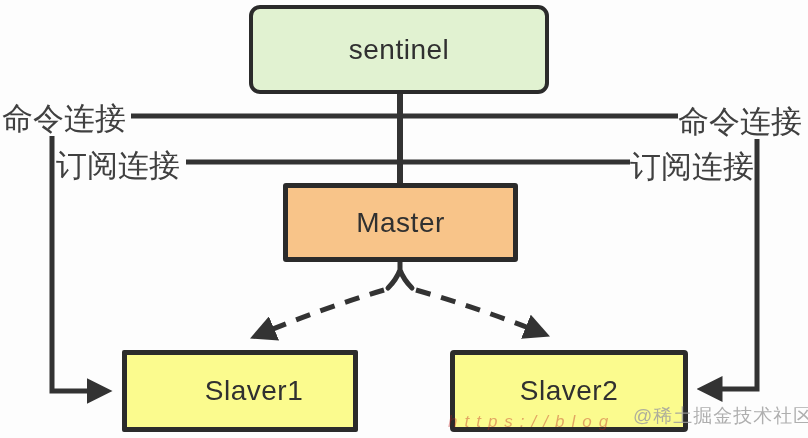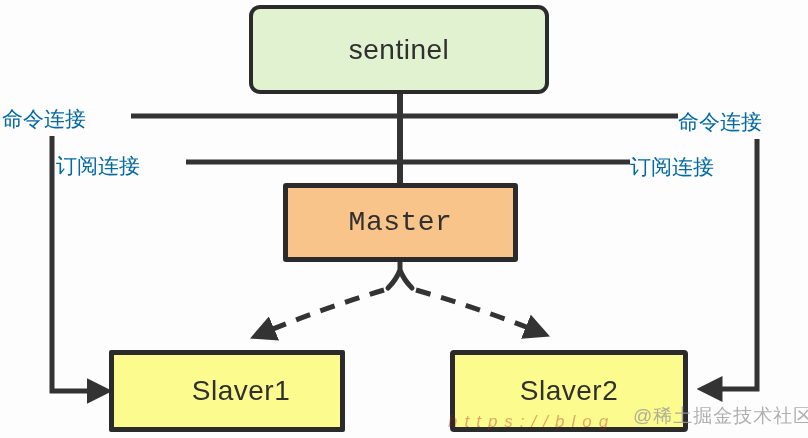--- a/index.html
+++ b/index.html
@@ -42,41 +42,41 @@
   }
   .node-master {
     left: 283px;
     top: 183px;
     width: 235px;
     height: 79px;
     border-radius: 3px;
     border-width: 5px;
   }
   .node-slaver1 {
-    left: 109px;
+    left: 122px;
     top: 350px;
     width: 236px;
     height: 82px;
     border-radius: 2px;
     border-width: 5px;
     padding-left: 28px;
   }
   .node-slaver2 {
     left: 450px;
     top: 350px;
     width: 238px;
     height: 82px;
     border-radius: 4px;
     border-width: 5px;
   }
   .edge-label {
     position: absolute;
-    font-size: 21px;
+    font-size: 31px;
     line-height: 33px;
-    color: #0369a1;
+    color: #404040;
     white-space: nowrap;
     font-weight: 400;
   }
   .lbl-cmd-left  { left: 2px;   top: 102px; }
   .lbl-sub-left  { left: 56px;  top: 149px; }
   .lbl-cmd-right { left: 678px; top: 105px; }
   .lbl-sub-right { left: 630px; top: 150px; }
   .watermark {
     position: absolute;
     left: 633px;
@@ -125,21 +125,21 @@
 
     <path d="M 384 290 Q 320 309 256 336" fill="none" stroke-width="5" stroke-dasharray="15 11" marker-end="url(#arrow)" stroke="#333333"></path>
 
     <path d="M 416 290 Q 482 309 544 334" fill="none" stroke-width="5" stroke-dasharray="15 11" marker-end="url(#arrow)" stroke="#333333"></path>
   </svg>
 
   <div class="node node-sentinel" style="background-color: rgb(225, 242, 209);">
     <span>sentinel</span>
   </div>
 
-  <div class="node node-master" style="background-color: rgb(248, 196, 137); font-family: Liberation Mono, monospace;">
+  <div class="node node-master" style="background-color: rgb(248, 196, 137);">
     <span>Master</span>
   </div>
 
   <div class="node node-slaver1" style="background-color: rgb(251, 251, 142);">
     <span>Slaver1</span>
   </div>
 
   <div class="node node-slaver2" style="background-color: rgb(251, 251, 142);">
     <span>Slaver2</span>
   </div>

